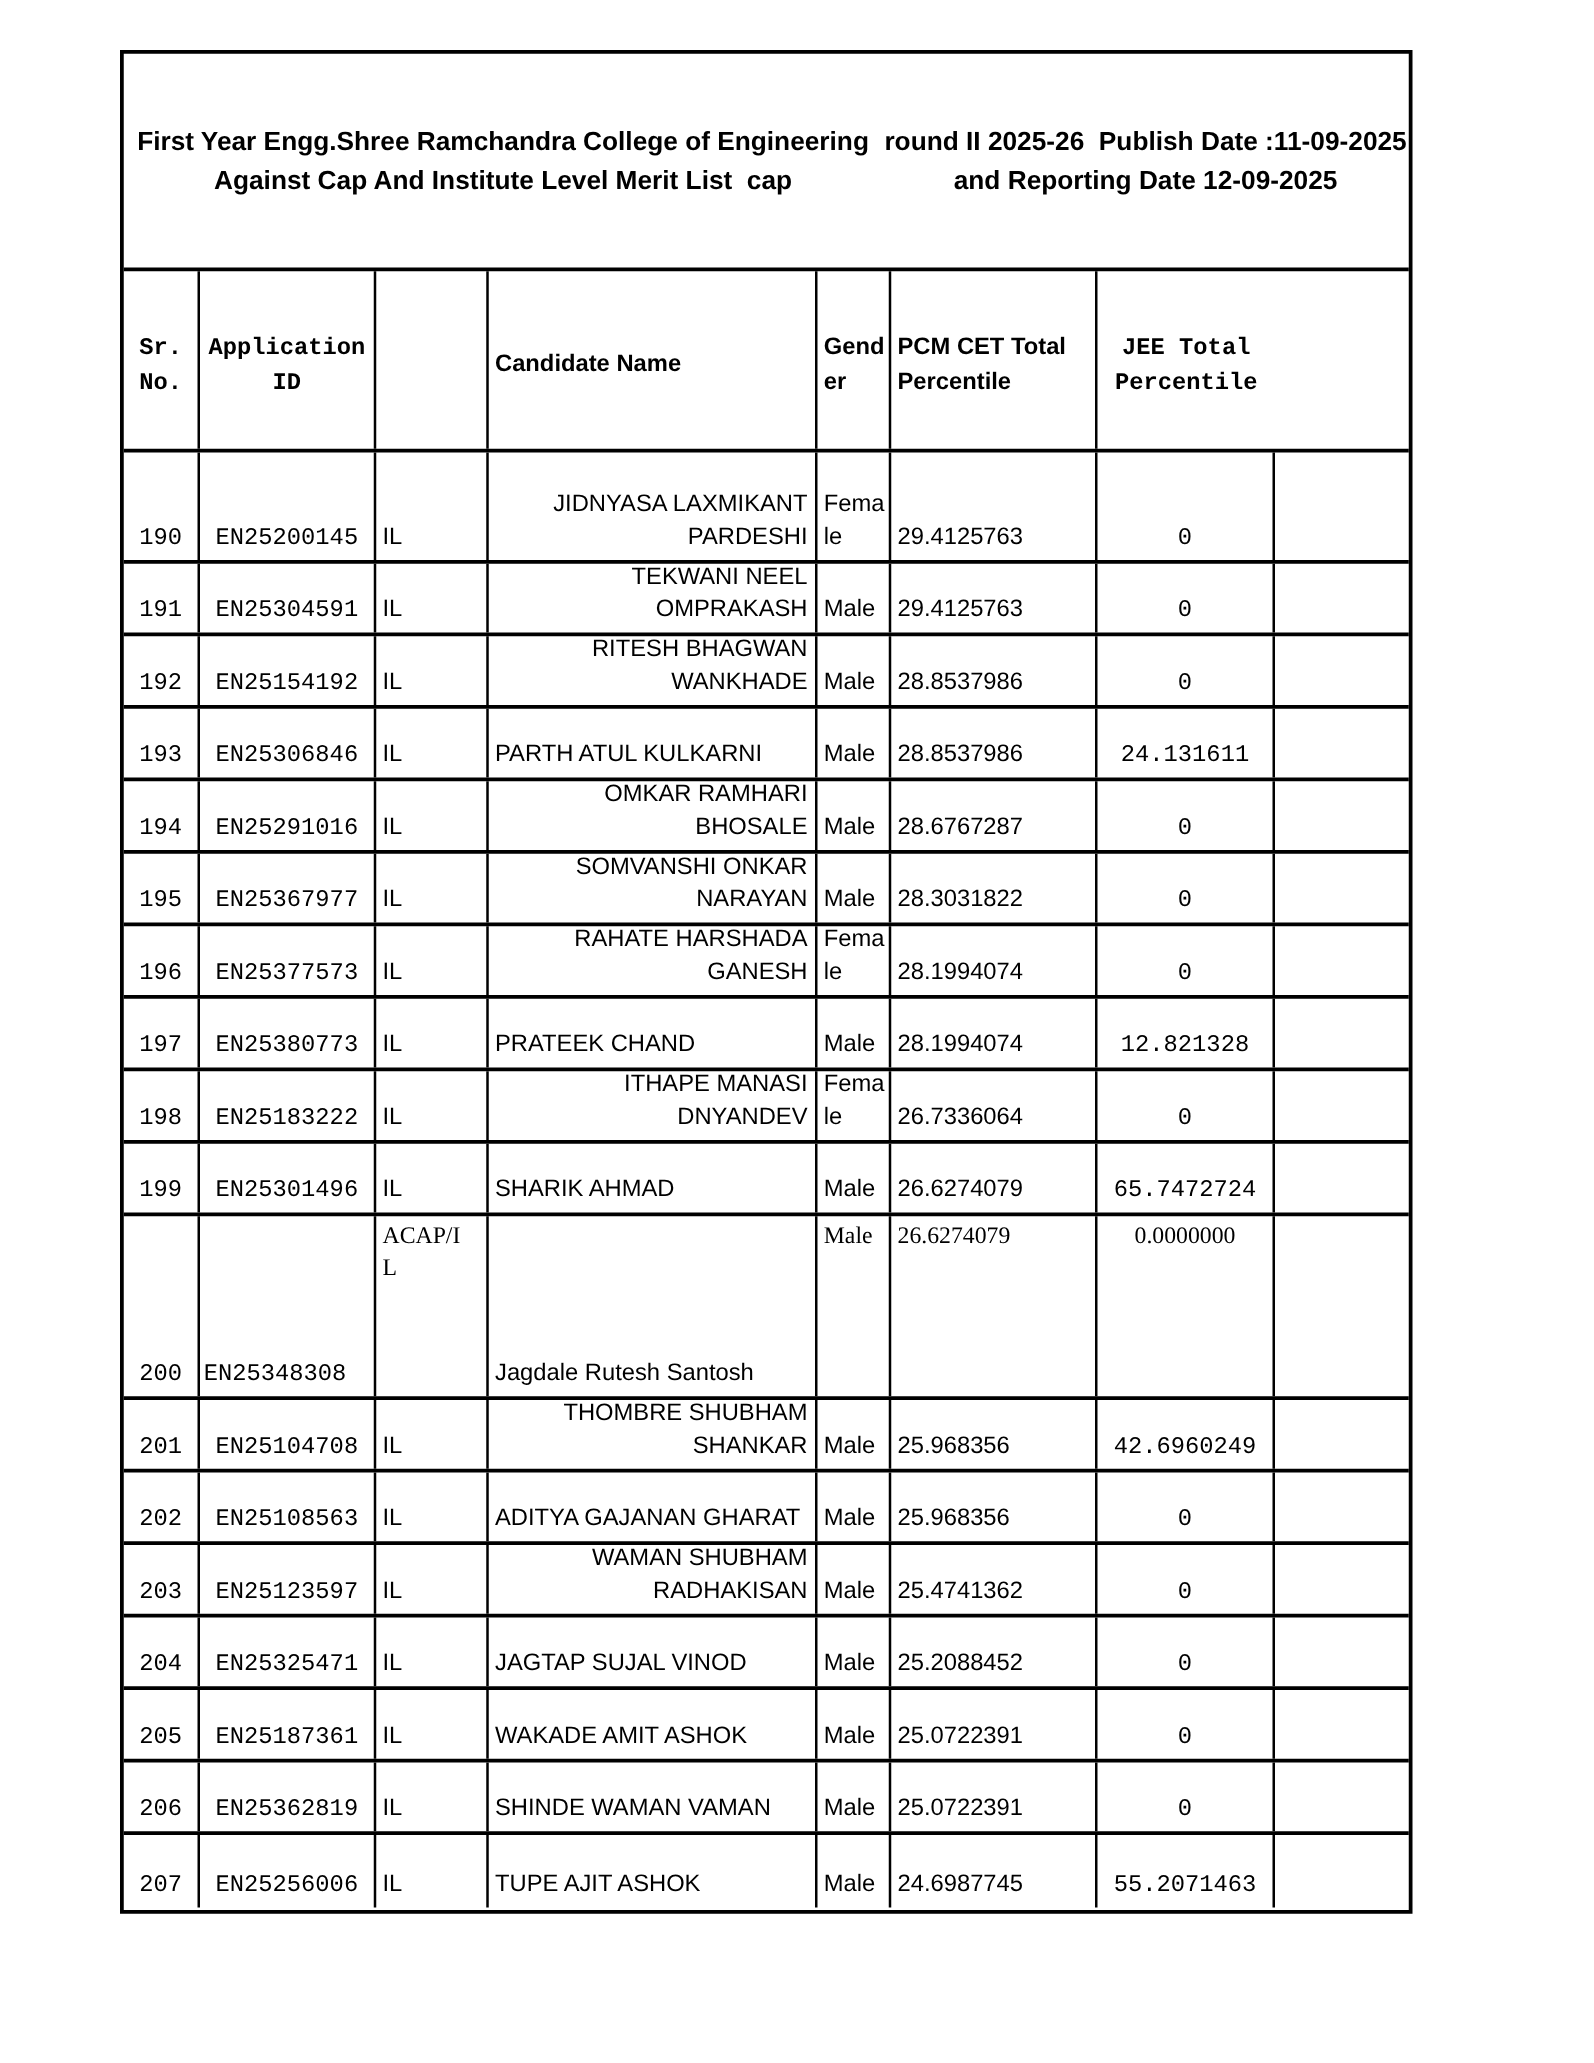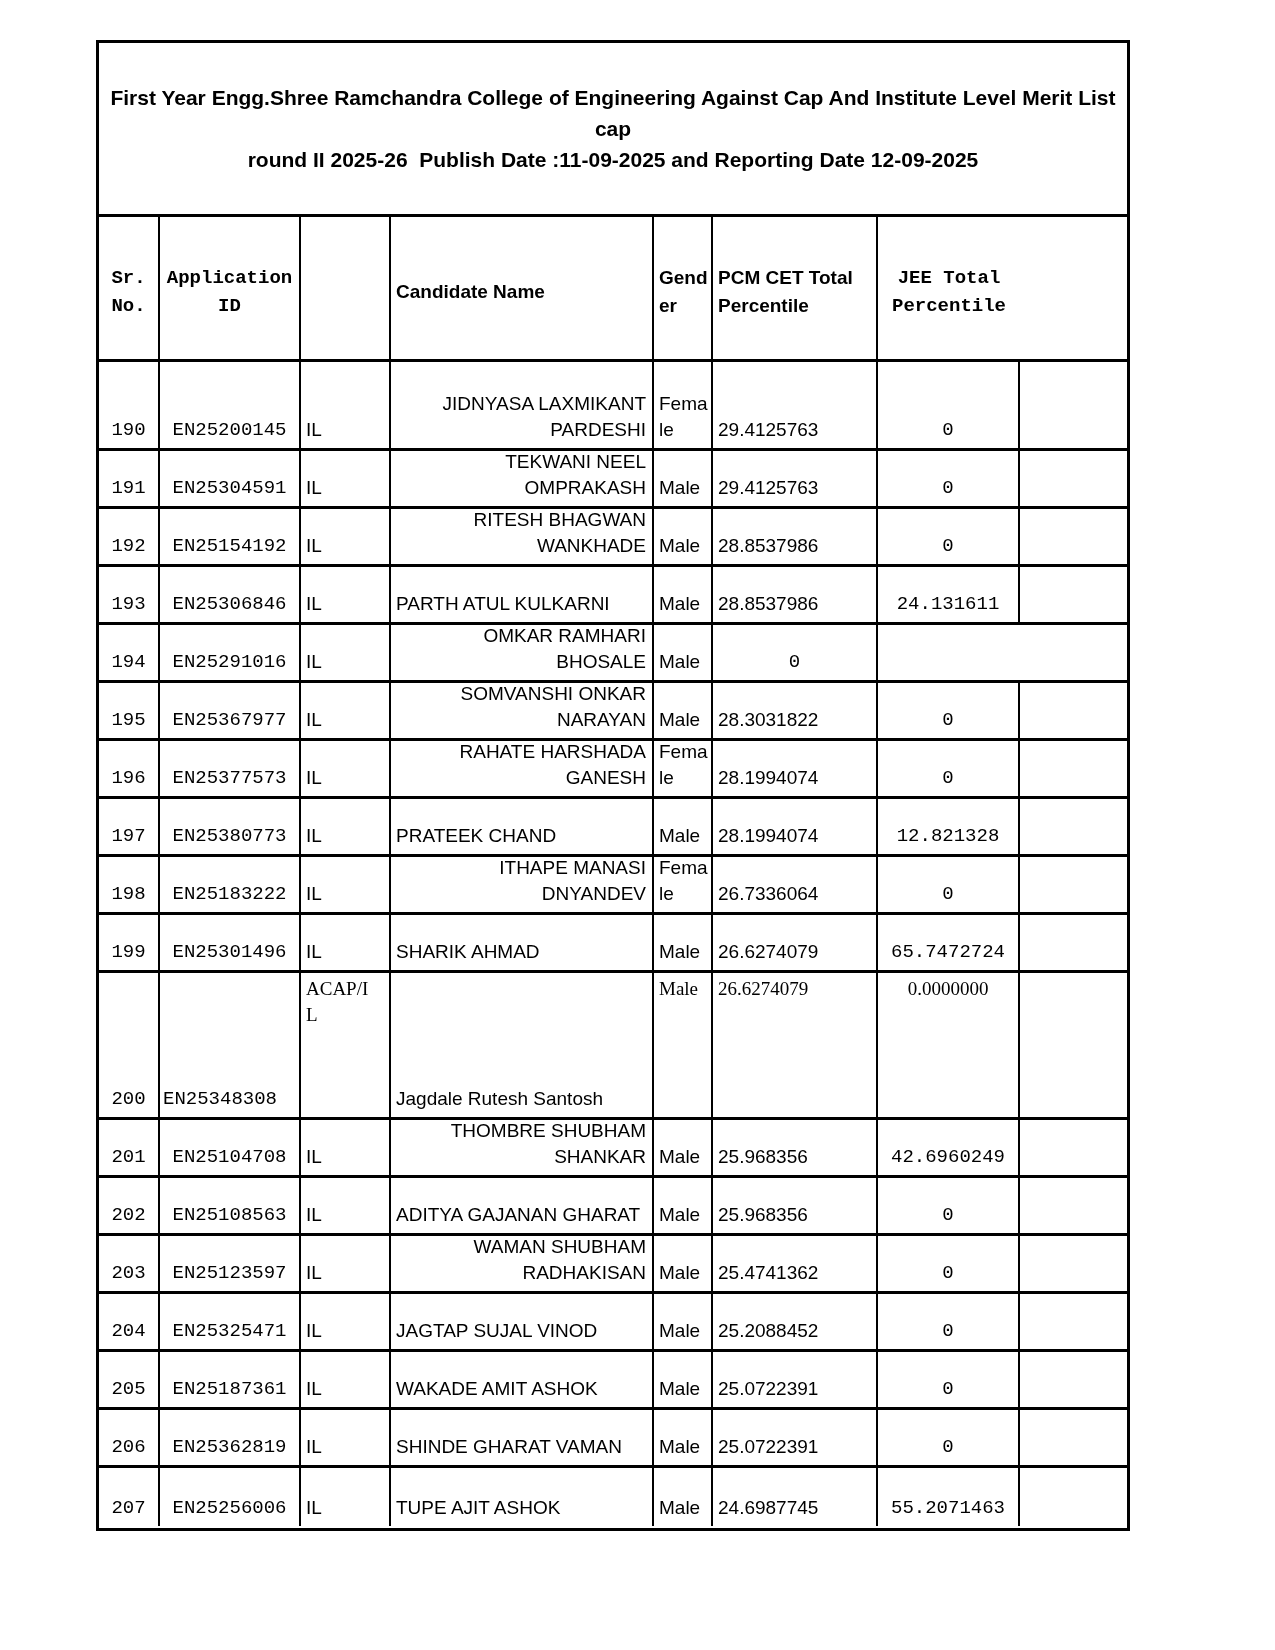--- a/index.html
+++ b/index.html
@@ -1,18 +1,18 @@
 <!DOCTYPE html>
 <html><head>
 <meta charset="utf-8">
 <style>
   html,body{margin:0;padding:0;background:#ffffff;}
   body{width:1275px;height:1650px;position:relative;font-family:"Liberation Sans",sans-serif;color:#000;}
   .sheet{position:absolute;left:96px;top:40px;width:1034px;height:1491px;border:3px solid #000;box-sizing:border-box;background:#fff;}
-  .title-block{height:174px;box-sizing:border-box;border-bottom:3px solid #000;display:flex;flex-direction:column;justify-content:center;align-items:center;text-align:center;font-weight:bold;font-size:21px;line-height:31px;white-space:pre-wrap;}
+  .title-block{height:174px;box-sizing:border-box;border-bottom:3px solid #000;display:flex;justify-content:center;align-items:center;text-align:center;font-weight:bold;font-size:21px;line-height:31px;white-space:pre-wrap;}
   .trow{display:grid;grid-template-columns:61px 141px 90px 263px 59px 165px 142px auto;box-sizing:border-box;border-bottom:3px solid #000;}
   .trow.last{border-bottom:none;}
   .h-header{height:145px;}
   .h-std{height:58px;}
   .h-tall{height:89px;}
   .h-huge{height:147px;}
   .cell{box-sizing:border-box;border-right:2px solid #000;display:flex;flex-direction:column;justify-content:flex-end;align-items:flex-start;padding:0 4px 5px 5px;font-size:19px;line-height:26px;overflow:hidden;text-align:left;}
   .cell:last-child{border-right:none;}
   .c-sr,.c-app,.c-jee{align-items:center;text-align:center;padding-left:2px;padding-right:2px;font-family:Liberation Mono, monospace;}
   .c-name{padding-right:6px;text-align:right;}
@@ -88,20 +88,21 @@
           <div class="cell c-pcm">28.8537986</div>
           <div class="cell c-jee">24.131611</div>
           <div class="cell c-dip"></div>
         </div>
         <div class="trow h-std">
           <div class="cell c-sr">194</div>
           <div class="cell c-app">EN25291016</div>
           <div class="cell c-il">IL</div>
           <div class="cell c-name">OMKAR RAMHARI BHOSALE</div>
           <div class="cell c-gen">Male</div>
+          <div class="cell c-pcm">28.6767287</div>
           <div class="cell c-jee">0</div>
           <div class="cell c-dip"></div>
         </div>
         <div class="trow h-std">
           <div class="cell c-sr">195</div>
           <div class="cell c-app">EN25367977</div>
           <div class="cell c-il">IL</div>
           <div class="cell c-name">SOMVANSHI ONKAR NARAYAN</div>
           <div class="cell c-gen">Male</div>
           <div class="cell c-pcm">28.3031822</div>
@@ -208,21 +209,21 @@
           <div class="cell c-name">WAKADE AMIT ASHOK</div>
           <div class="cell c-gen">Male</div>
           <div class="cell c-pcm">25.0722391</div>
           <div class="cell c-jee">0</div>
           <div class="cell c-dip"></div>
         </div>
         <div class="trow h-std">
           <div class="cell c-sr">206</div>
           <div class="cell c-app">EN25362819</div>
           <div class="cell c-il">IL</div>
-          <div class="cell c-name">SHINDE GHARAT VAMAN</div>
+          <div class="cell c-name">SHINDE WAMAN VAMAN</div>
           <div class="cell c-gen">Male</div>
           <div class="cell c-pcm">25.0722391</div>
           <div class="cell c-jee">0</div>
           <div class="cell c-dip"></div>
         </div>
         <div class="trow h-std last">
           <div class="cell c-sr">207</div>
           <div class="cell c-app">EN25256006</div>
           <div class="cell c-il">IL</div>
           <div class="cell c-name">TUPE AJIT ASHOK</div>

